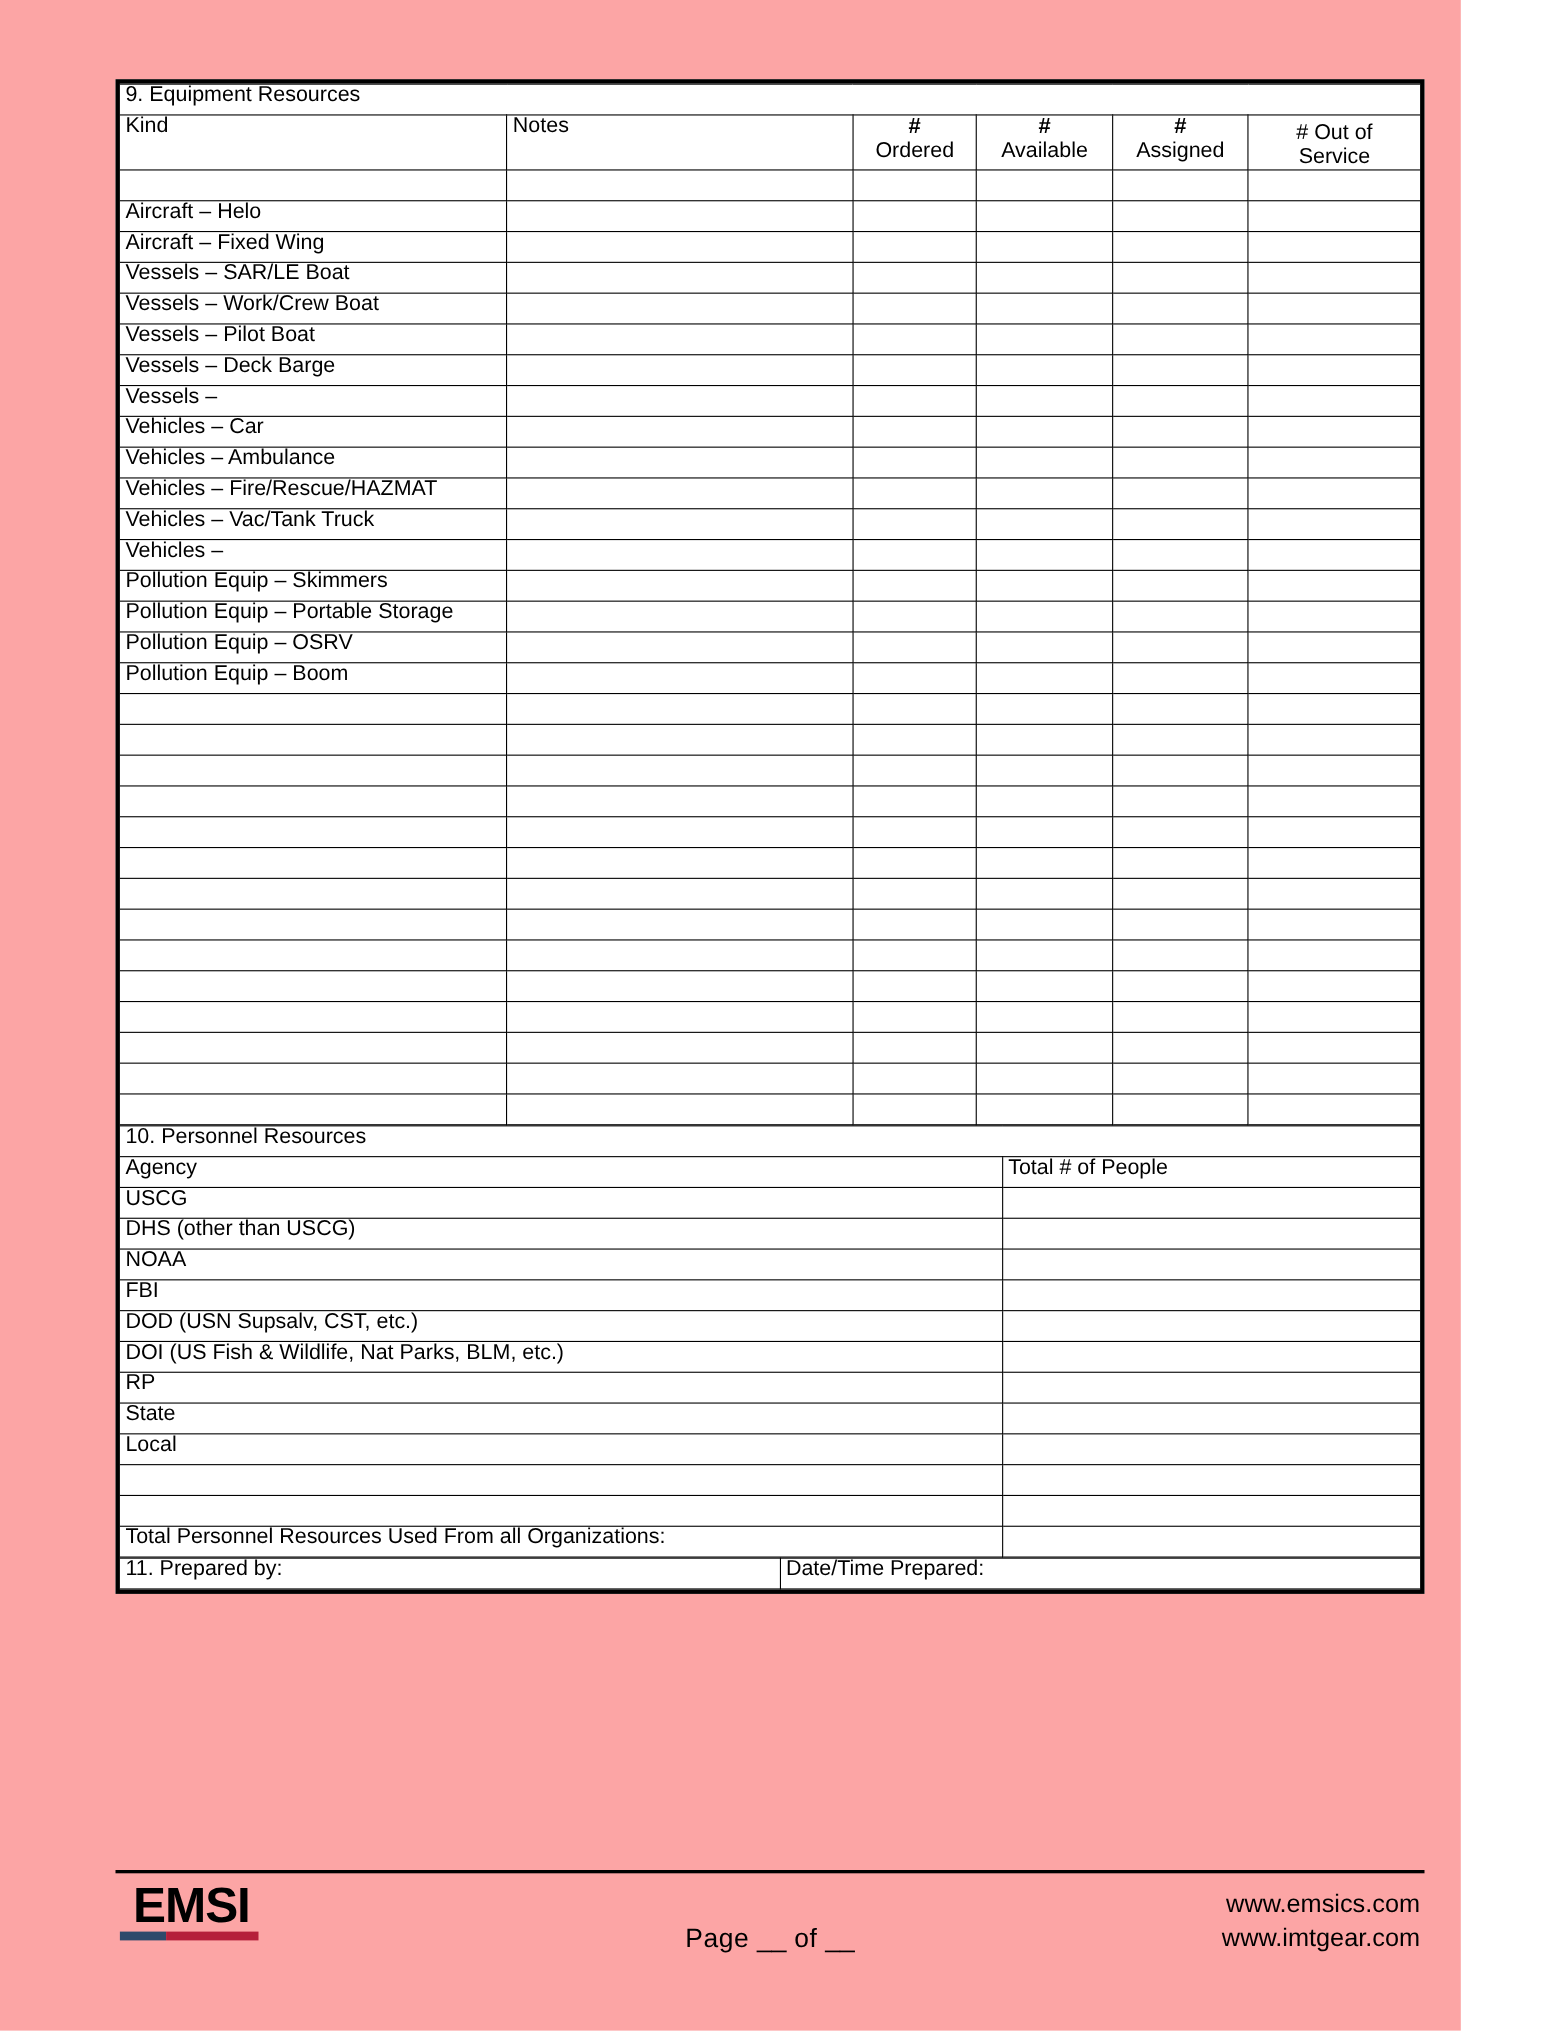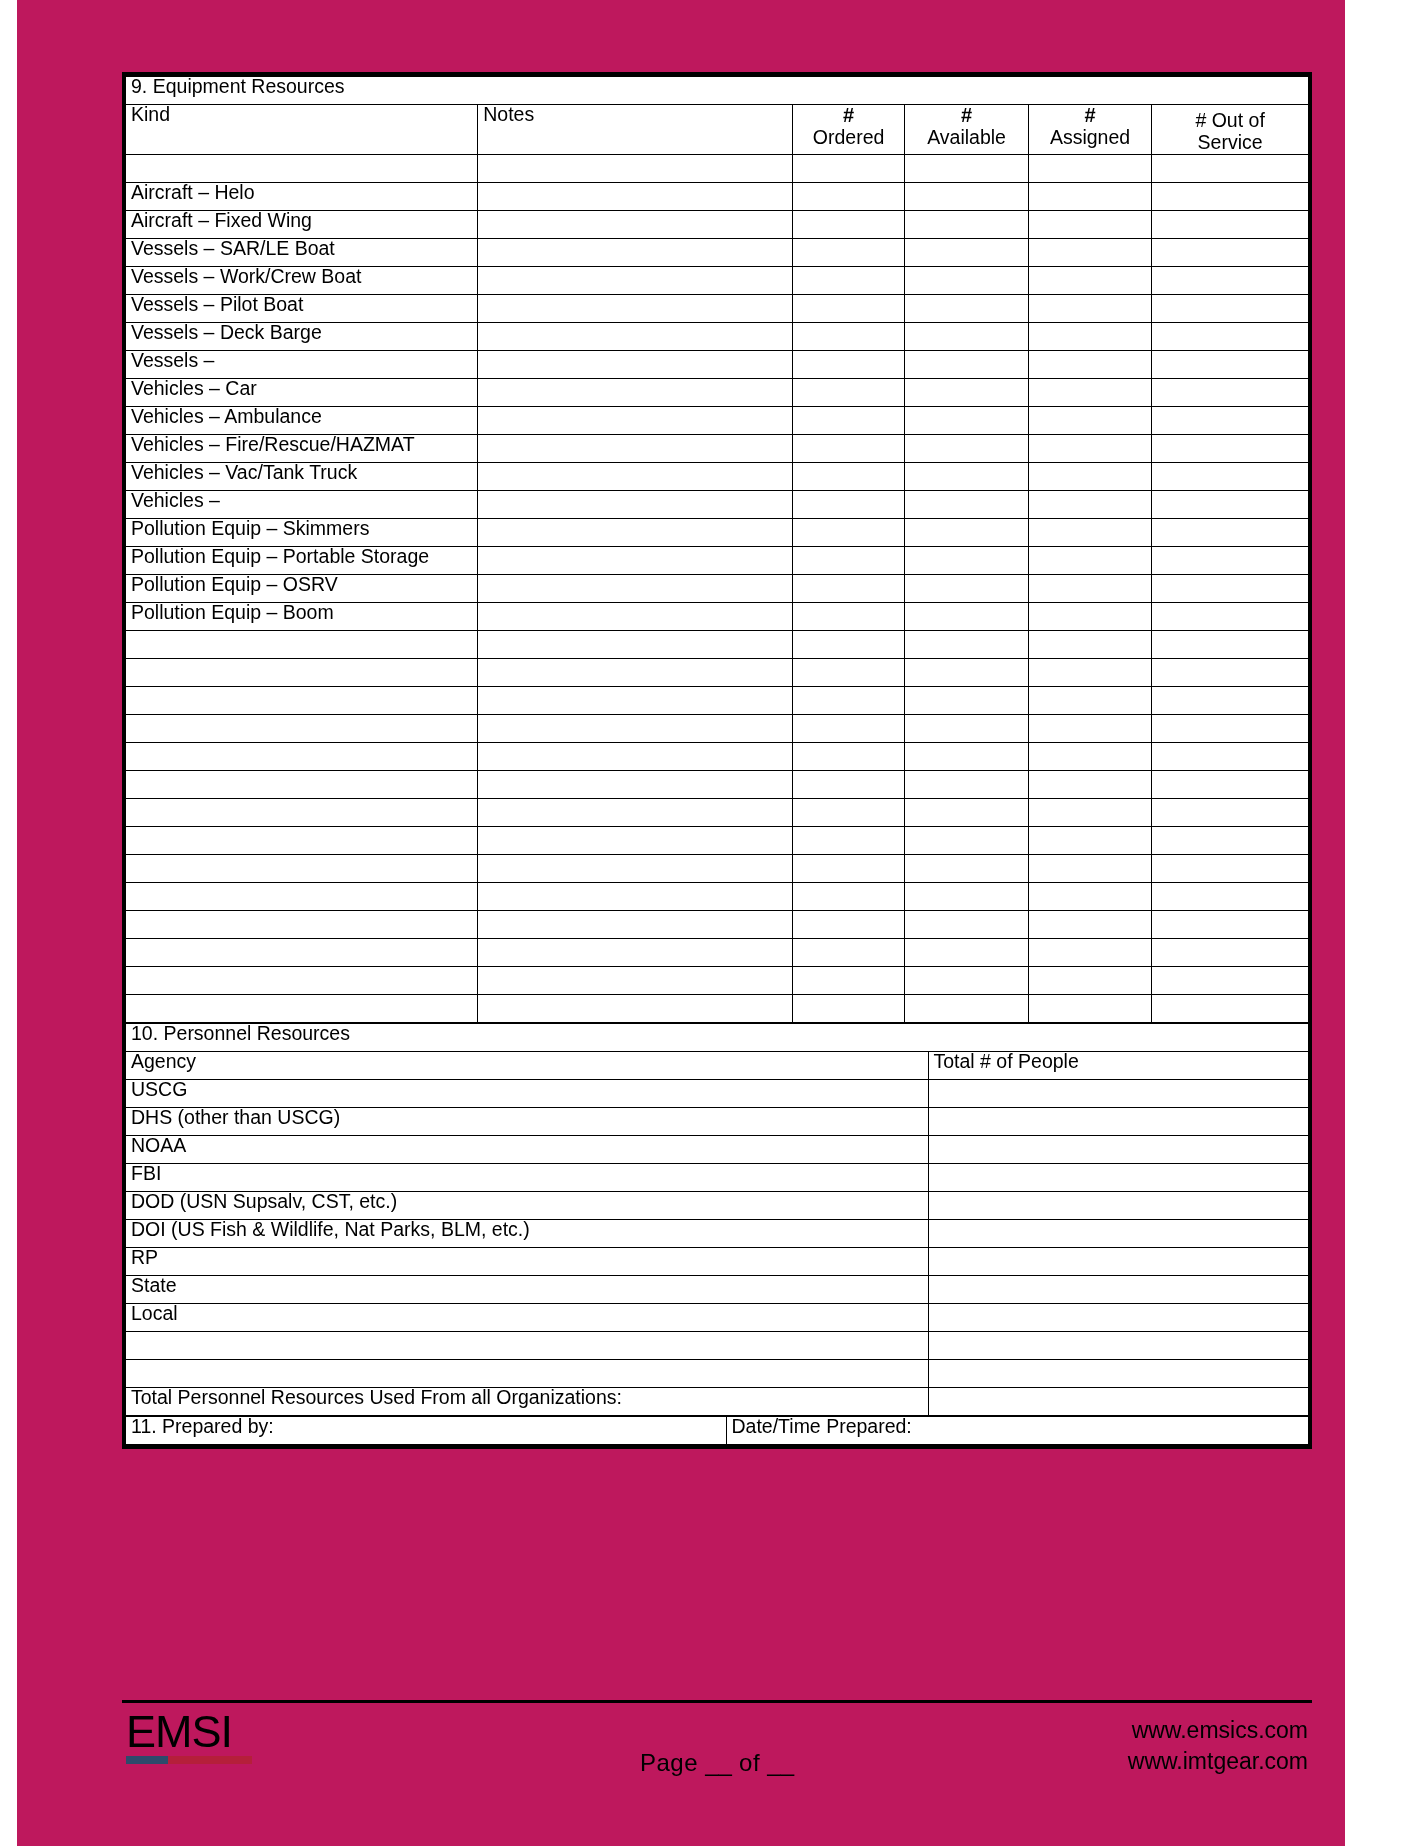--- a/index.html
+++ b/index.html
@@ -14,22 +14,21 @@
     color: #000000;
     position: relative;
     overflow: hidden;
   }
 
   .page {
     position: absolute;
     left: 0; top: 0;
     width: 1328px;
     height: 1846px;
-    background: #be185d;
-    margin-left: 17px;
+    background: #fca5a5;
   }
 
   
   .form-wrap {
     position: absolute;
     left: 105px;
     top: 72px;
     width: 1190px;
     border: 4px solid #000;
     box-sizing: border-box;
@@ -141,25 +140,26 @@
     height: 110px;
   }
   .logo {
     position: absolute;
     left: 4px;
     top: 8px;
     width: 130px;
   }
   .logo .wordmark {
     font-family: "Liberation Sans", sans-serif;
-    font-weight: normal;
+    font-weight: bold;
     font-size: 45px;
     letter-spacing: -1px;
     line-height: 0.95;
     color: #000;
+    text-align: center;
   }
   .logo .bar {
     display: flex;
     height: 8px;
     margin-top: 2px;
     width: 126px;
   }
   .logo .bar .seg-blue  { width: 33%;  background: #2e4a6b; }
   .logo .bar .seg-red   { width: 67%;  background: #b51f3a; }
 

